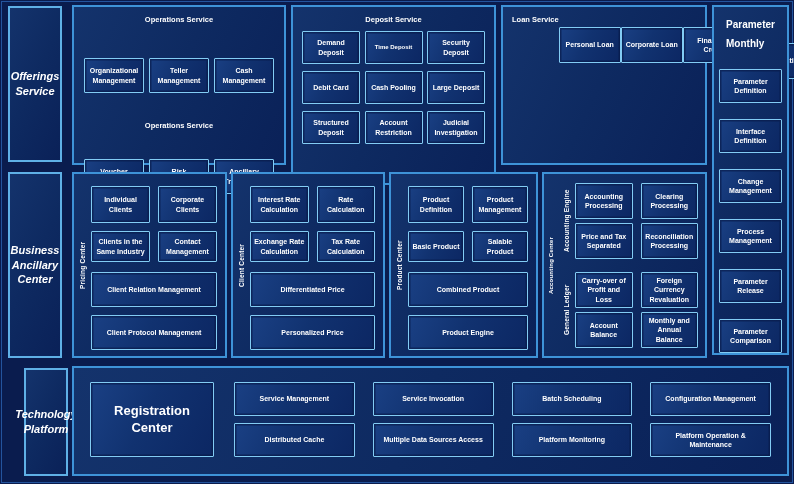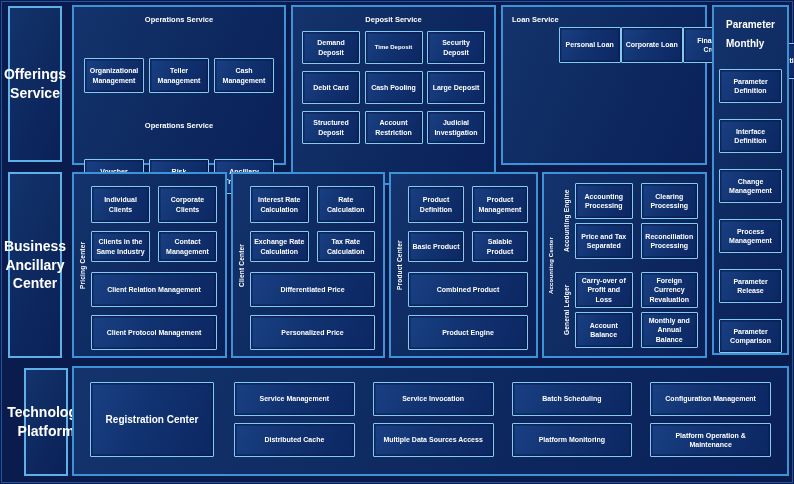--- a/index.html
+++ b/index.html
@@ -11,21 +11,21 @@
   }
   .outer-frame{position:absolute;inset:1px;border:1px solid #24549d;pointer-events:none;}
   .panel,.sidebar-box{
     position:absolute;box-sizing:border-box;
     border:2px solid #3e93d8;
     background:linear-gradient(115deg,#14336c 0%,#0e2a61 48%,#0a2158 100%);
   }
   .sidebar-box{
     border-color:#5fb0e6;
     display:flex;align-items:center;justify-content:center;text-align:center;
-    font-weight:bold;font-size:14px;line-height:1.35;padding:2px;
+    font-weight:bold;font-size:11px;line-height:1.35;padding:2px;font-style:italic;
   }
   .panel-title{
     font-size:7.5px;font-weight:bold;color:#fff;text-align:center;flex:none;
   }
   .box{
     box-sizing:border-box;
     border:1px solid #82ccf4;
     background:linear-gradient(115deg,#1a4084 0%,#113270 45%,#0c2763 100%);
     box-shadow:inset 0 0 0 1.5px rgba(8,25,70,.65);
     color:#fff;font-weight:bold;font-size:7px;line-height:1.3;
@@ -76,21 +76,21 @@
   
   #accounting-panel{left:542px;top:172px;width:165px;height:186px;display:flex;}
   #accounting-panel .outer-vlabel{width:14px;font-size:6px;}
   .acc-groups{flex:1;display:flex;flex-direction:column;padding:9px 7px 8px 0;gap:13px;}
   .acc-group{flex:1;display:flex;}
   .acc-group .vlabel{width:17px;font-size:6.5px;}
   .acc-grid{flex:1;display:grid;grid-template-columns:1fr 1fr;gap:4px 8px;}
   
   #tech-label{left:24px;top:368px;width:44px;height:108px;}
   #tech-panel{left:72px;top:366px;width:717px;height:110px;display:flex;padding:14px 16px 17px;}
-  #registration-box{width:124px;flex:none;align-self:stretch;font-size:10px;}
+  #registration-box{width:124px;flex:none;align-self:stretch;font-size:13px;}
   .tech-grid{flex:1;display:flex;flex-direction:column;gap:7px;margin-left:20px;}
   .tech-row{flex:1;display:flex;gap:18px;}
   .tech-row .box{flex:1;font-size:7px;}
 </style>
 </head>
 <body>
 
 <div class="outer-frame"></div>
 
 <div class="sidebar-box" id="offerings-label">Offerings Service</div>

